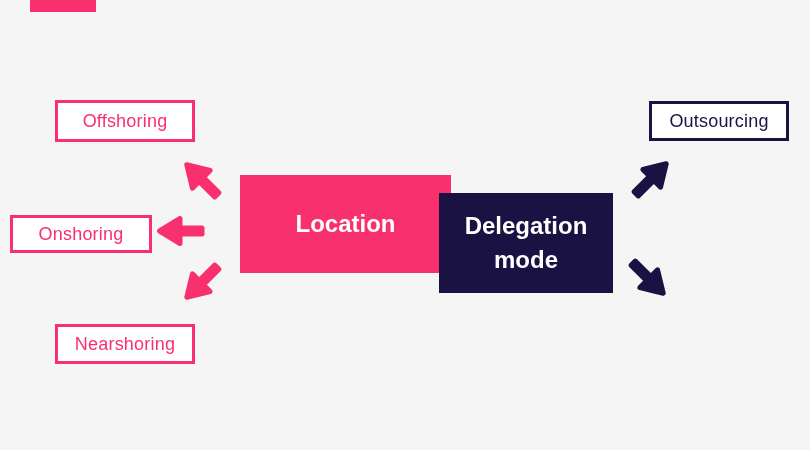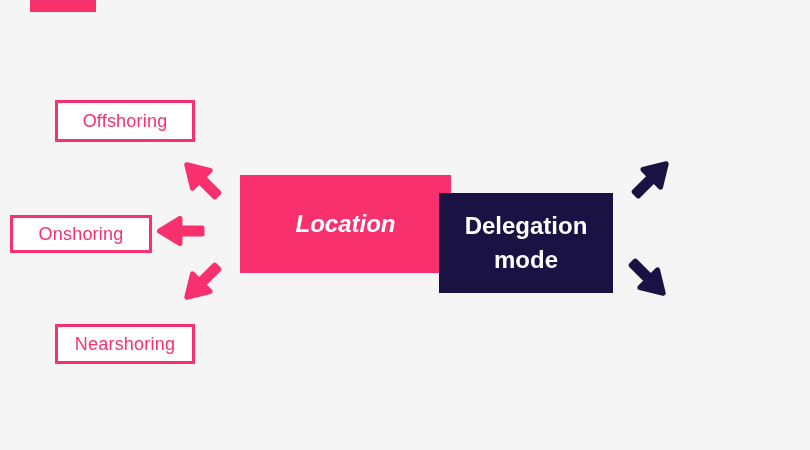--- a/index.html
+++ b/index.html
@@ -52,21 +52,21 @@
     display: flex;
     align-items: center;
     justify-content: center;
     text-align: center;
     color: var(--hub_text);
     font-weight: 700;
     font-size: 24px;
     line-height: 1.4;
     padding: 0 18px;
   }
-  .hub-location   { left: 240px; top: 175px; width: 211px; height: 98px;  background: var(--pink); font-style: italic; }
+  .hub-location   { left: 240px; top: 175px; width: 211px; height: 98px;  background: var(--pink); }
   .hub-delegation { left: 439px; top: 173px; width: 174px; height: 100px; background: var(--navy); margin-top: 20px; }
 
   .arrow {
     position: absolute;
     width: 48px;
     height: 34px;
   }
   .arrow svg { display: block; width: 48px; height: 34px; overflow: visible; }
   .arrow.pink { color: var(--pink); }
   .arrow.navy { color: var(--navy); }
@@ -111,20 +111,23 @@
   <div class="arrow pink arrow-nearshoring">
     <svg viewBox="0 0 48 34" aria-hidden="true">
       <path d="M3 14 H25 V4.5 L45.5 17 L25 29.5 V20 H3 Z" fill="currentColor" stroke="currentColor" stroke-width="5" stroke-linejoin="round" stroke-linecap="round"></path>
     </svg>
   </div>
 
   <div class="hub hub-delegation">
     <span>Delegation mode</span>
   </div>
 
+  <div class="node navy node-outsourcing">
+    <span>Outsourcing</span>
+  </div>
 
   <div class="arrow navy arrow-outsourcing">
     <svg viewBox="0 0 48 34" aria-hidden="true">
       <path d="M3 14 H25 V4.5 L45.5 17 L25 29.5 V20 H3 Z" fill="currentColor" stroke="currentColor" stroke-width="5" stroke-linejoin="round" stroke-linecap="round"></path>
     </svg>
   </div>
   <div class="arrow navy arrow-outstaffing">
     <svg viewBox="0 0 48 34" aria-hidden="true">
       <path d="M3 14 H25 V4.5 L45.5 17 L25 29.5 V20 H3 Z" fill="currentColor" stroke="currentColor" stroke-width="5" stroke-linejoin="round" stroke-linecap="round"></path>
     </svg>

